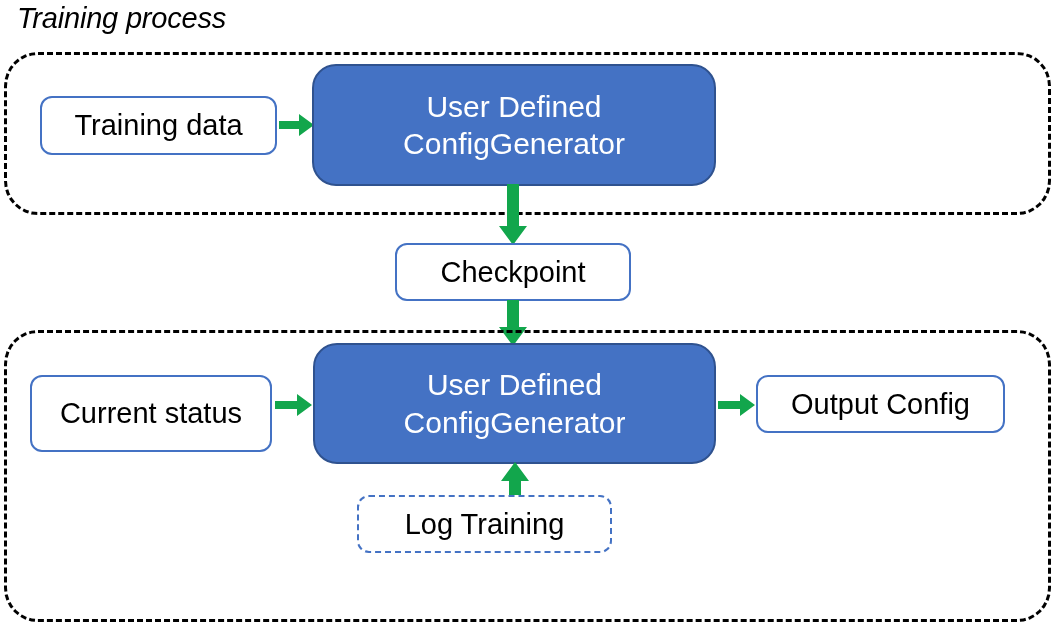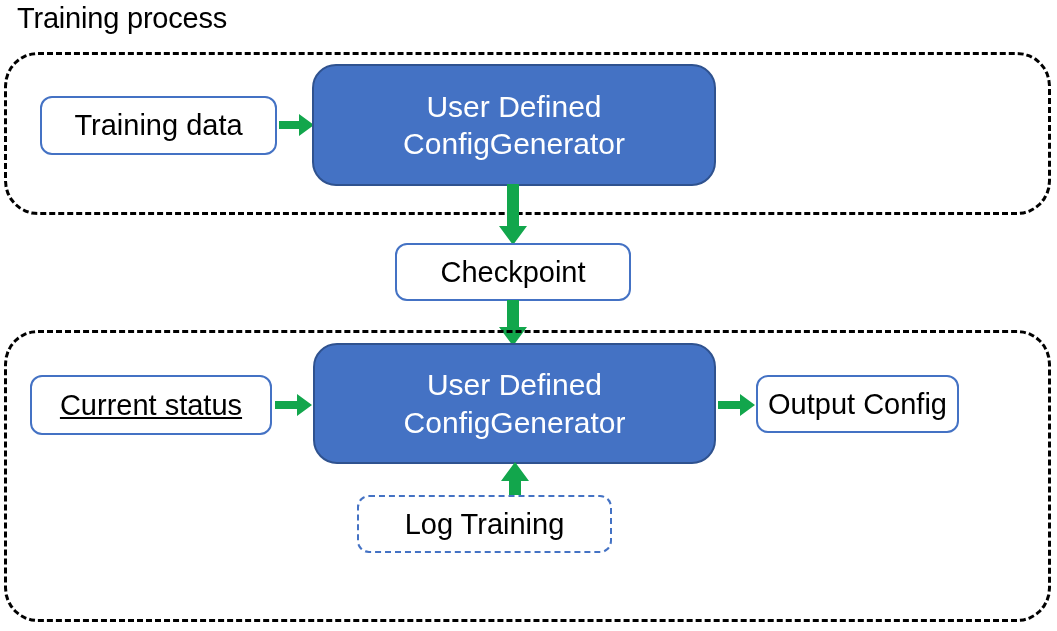--- a/index.html
+++ b/index.html
@@ -76,21 +76,21 @@
   .arrow {
     position: absolute;
   }
   .arrow svg { display: block; }
 </style>
 </head>
 <body>
 
 <div id="canvas">
 
-  <div class="section-title" style="left:17px; top:4px;">Training process</div>
+  <div class="section-title" style="left:17px; top:4px;font-style:italic;">Training process</div>
 
   <div class="dashed-container" style="left:4px; top:52px; width:1047px; height:163px;"></div>
 
   <div class="plain-box" style="left:40px; top:96px; width:237px; height:59px;">Training data</div>
 
   <div class="arrow" style="left:279px; top:112px;">
     <svg width="36" height="26" viewBox="0 0 36 26">
       <path d="M0 9 L20 9 L20 2 L35 13 L20 24 L20 17 L0 17 Z" fill="#12A64C"></path>
     </svg>
   </div>
@@ -110,40 +110,40 @@
 
   <div class="arrow" style="left:498px; top:300px;">
     <svg width="32" height="47" viewBox="0 0 32 47">
       <path d="M9 0 L21 0 L21 27 L29 27 L15 46 L1 27 L9 27 Z" fill="#12A64C"></path>
     </svg>
   </div>
 
 
   <div class="dashed-container" style="left:4px; top:330px; width:1047px; height:292px;"></div>
 
-  <div class="plain-box" style="left:30px; top:375px; width:242px; height:60px;text-decoration:underline;">Current status</div>
+  <div class="plain-box" style="left:30px; top:375px; width:242px; height:77px;">Current status</div>
 
   <div class="arrow" style="left:275px; top:392px;">
     <svg width="38" height="26" viewBox="0 0 38 26">
       <path d="M0 9 L22 9 L22 2 L37 13 L22 24 L22 17 L0 17 Z" fill="#12A64C"></path>
     </svg>
   </div>
 
   <div class="blue-box" style="left:313px; top:343px; width:403px; height:121px;">
     <span>User Defined</span>
     <span>ConfigGenerator</span>
   </div>
 
   <div class="arrow" style="left:718px; top:392px;">
     <svg width="38" height="26" viewBox="0 0 38 26">
       <path d="M0 9 L22 9 L22 2 L37 13 L22 24 L22 17 L0 17 Z" fill="#12A64C"></path>
     </svg>
   </div>
 
-  <div class="plain-box" style="left:756px; top:375px; width:203px; height:58px;">Output Config</div>
+  <div class="plain-box" style="left:756px; top:375px; width:249px; height:58px;">Output Config</div>
 
   <div class="arrow" style="left:500px; top:462px;">
     <svg width="32" height="40" viewBox="0 0 32 40">
       <path d="M15 0 L29 19 L21 19 L21 39 L9 39 L9 19 L1 19 Z" fill="#12A64C"></path>
     </svg>
   </div>
 
   <div class="dashed-blue-box" style="left:357px; top:495px; width:255px; height:58px;">Log Training</div>
 
 

